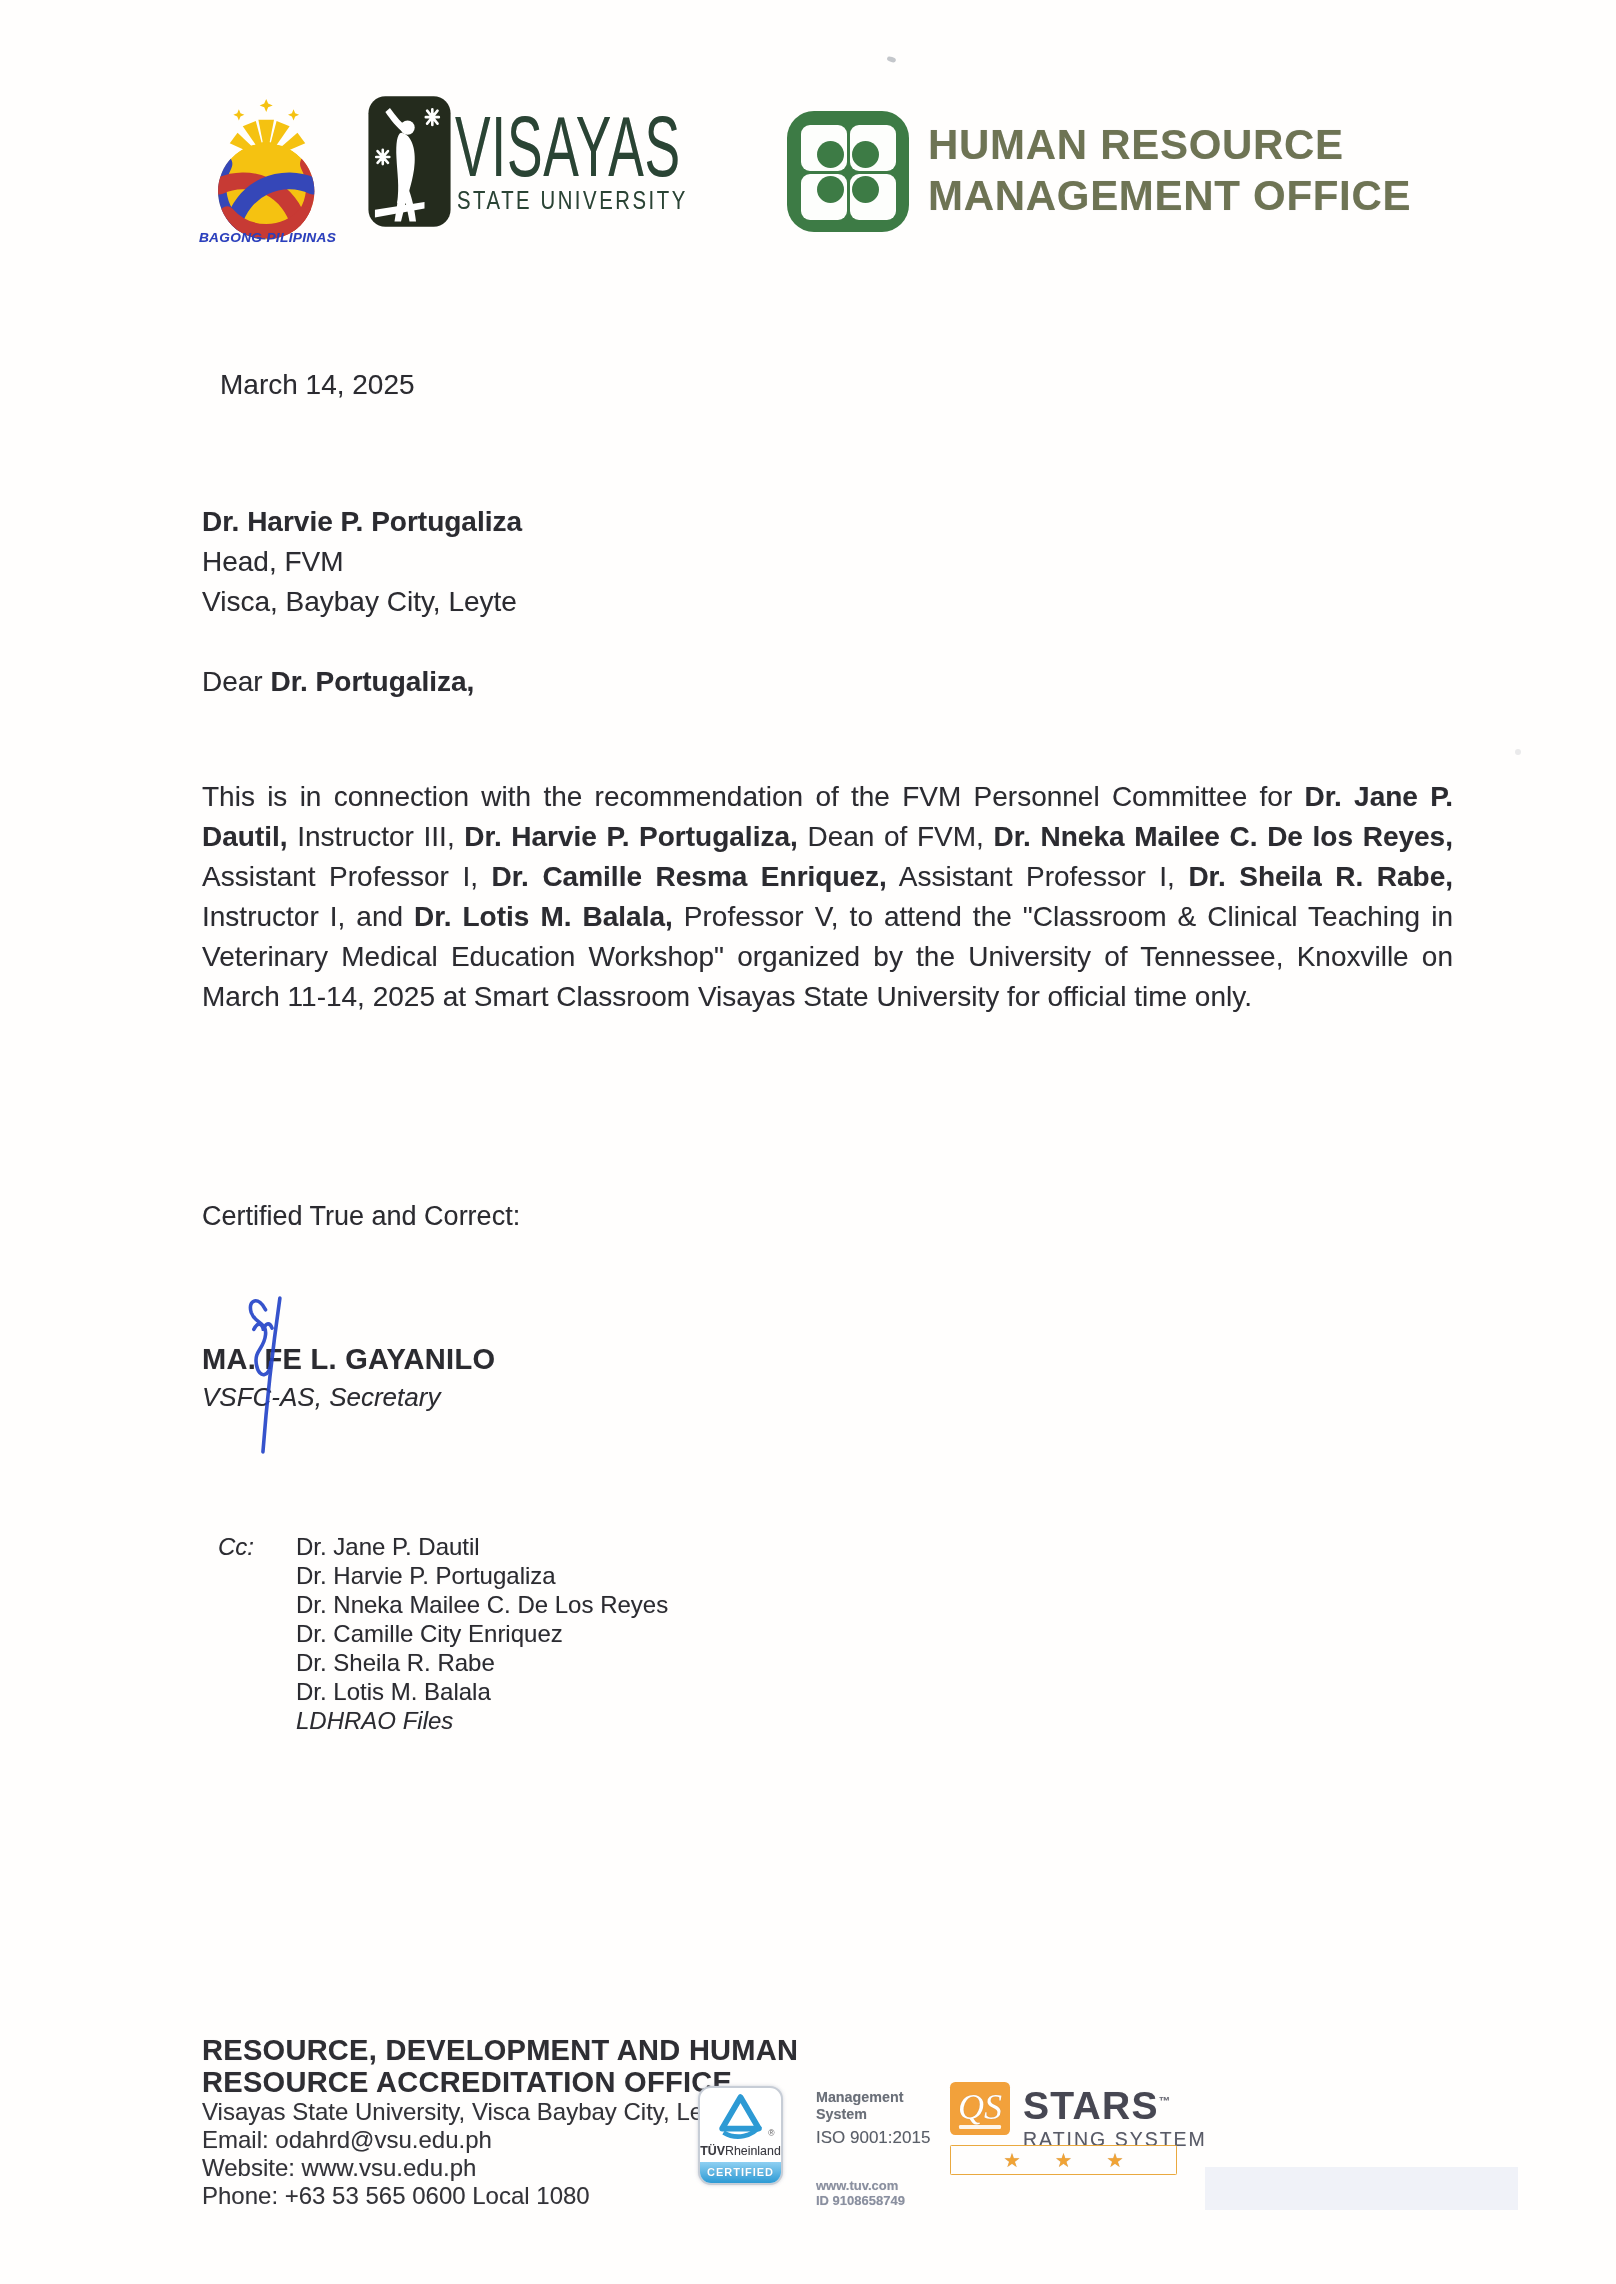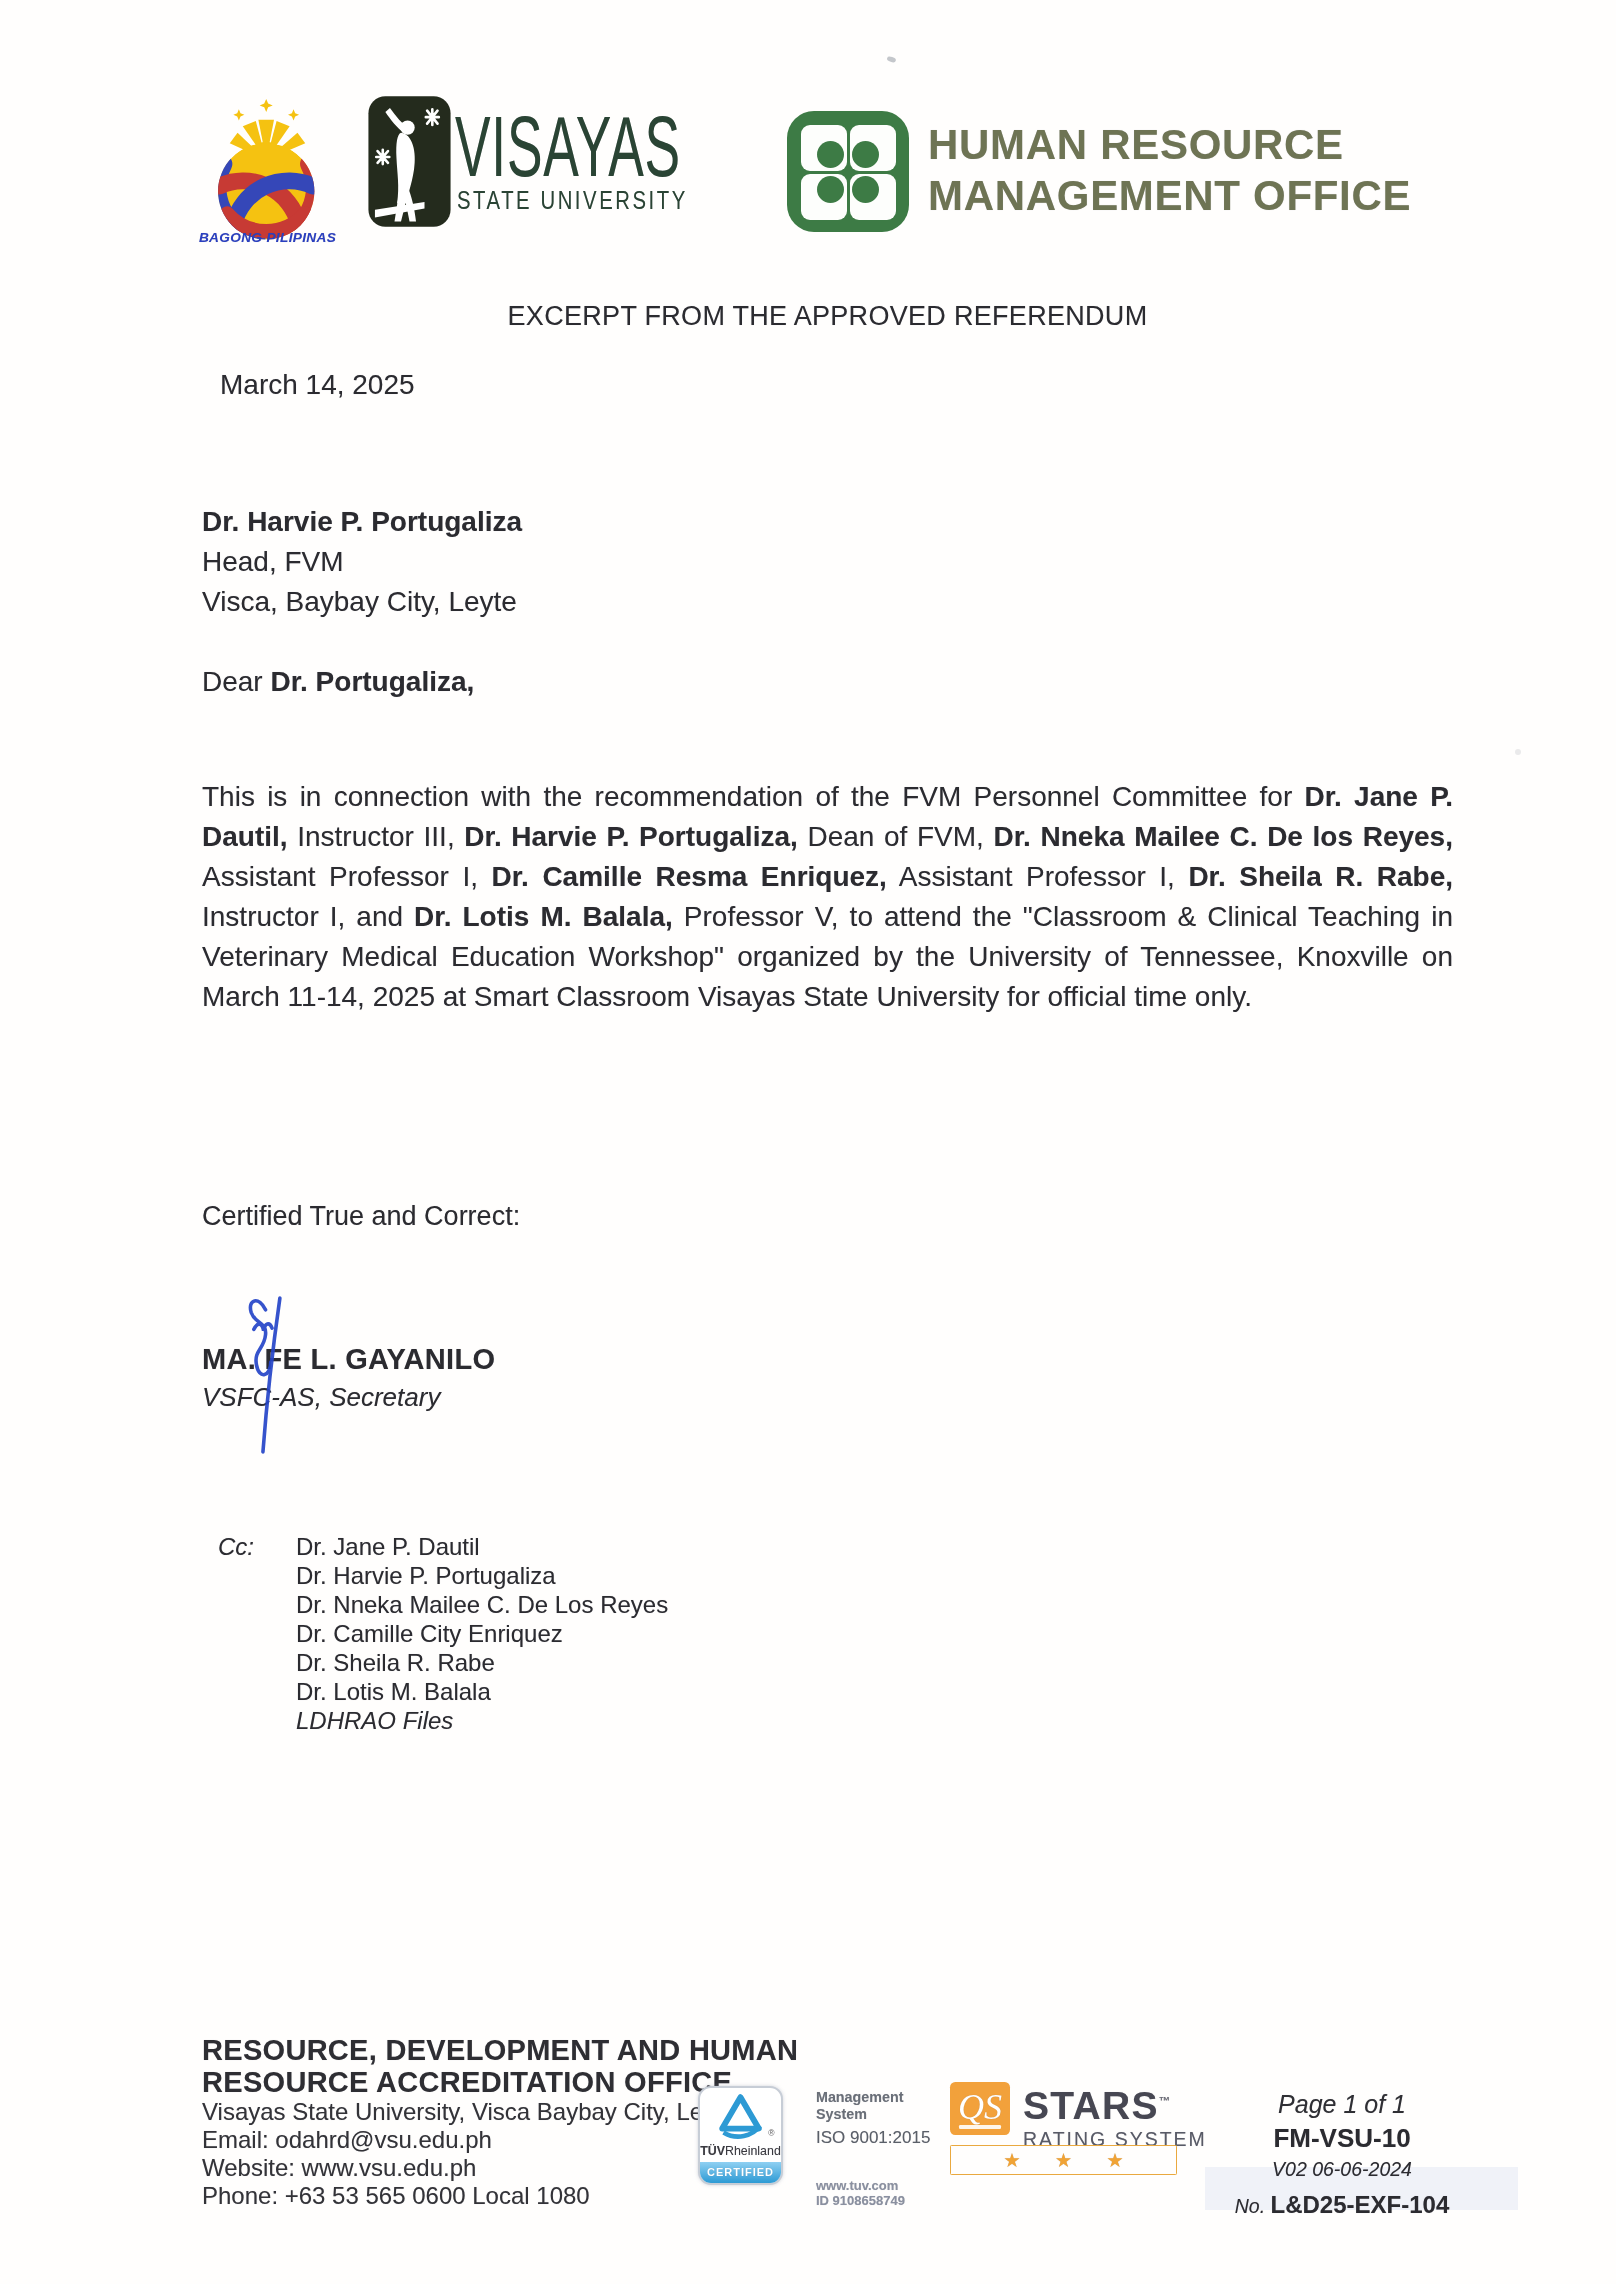--- a/index.html
+++ b/index.html
@@ -154,21 +154,20 @@
     <div class="hrmo-head" style="left:65px;top:30px;"></div>
     <div class="hrmo-head" style="left:30px;top:65px;"></div>
     <div class="hrmo-head" style="left:65px;top:65px;"></div>
   </div>
 
   <div class="abs" id="hdr-office">
     <div>HUMAN RESOURCE</div>
     <div>MANAGEMENT OFFICE</div>
   </div>
 
-  <div class="abs" id="title">EXCERPT FROM THE APPROVED REFERENDUM</div>
 
   <div class="abs" id="date">March 14, 2025</div>
 
   <div class="abs" id="recipient">
     <div class="b">Dr. Harvie P. Portugaliza</div>
     <div>Head, FVM</div>
     <div>Visca, Baybay City, Leyte</div>
   </div>
 
   <div class="abs" id="salutation"><span>Dear </span><b>Dr. Portugaliza,</b></div>
@@ -239,24 +238,17 @@
       <div id="qs-bar"></div>
     </div>
     <div id="qs-words">
       <div id="qs-stars-word"><span>STARS</span><span id="qs-tm">™</span></div>
       <div id="qs-rating">RATING SYSTEM</div>
     </div>
   </div>
   <div class="abs" id="qs-starbox">★★★</div>
 
   <div class="abs" id="f-right-band"></div>
-  <div class="abs" id="f-right">
-    <div id="fr-page">Page 1 of 1</div>
-    <div id="fr-form">FM-VSU-10</div>
-    <div id="fr-ver">V02 06-06-2024</div>
-    <div id="fr-no"><span class="no-label">No.</span>
-      <span class="no-value">L&amp;D25-EXF-104</span></div>
-  </div>
 
   <div class="speck" id="speck1"></div>
   <div class="speck" id="speck2"></div>
 </div>
 
 
 </body></html>

